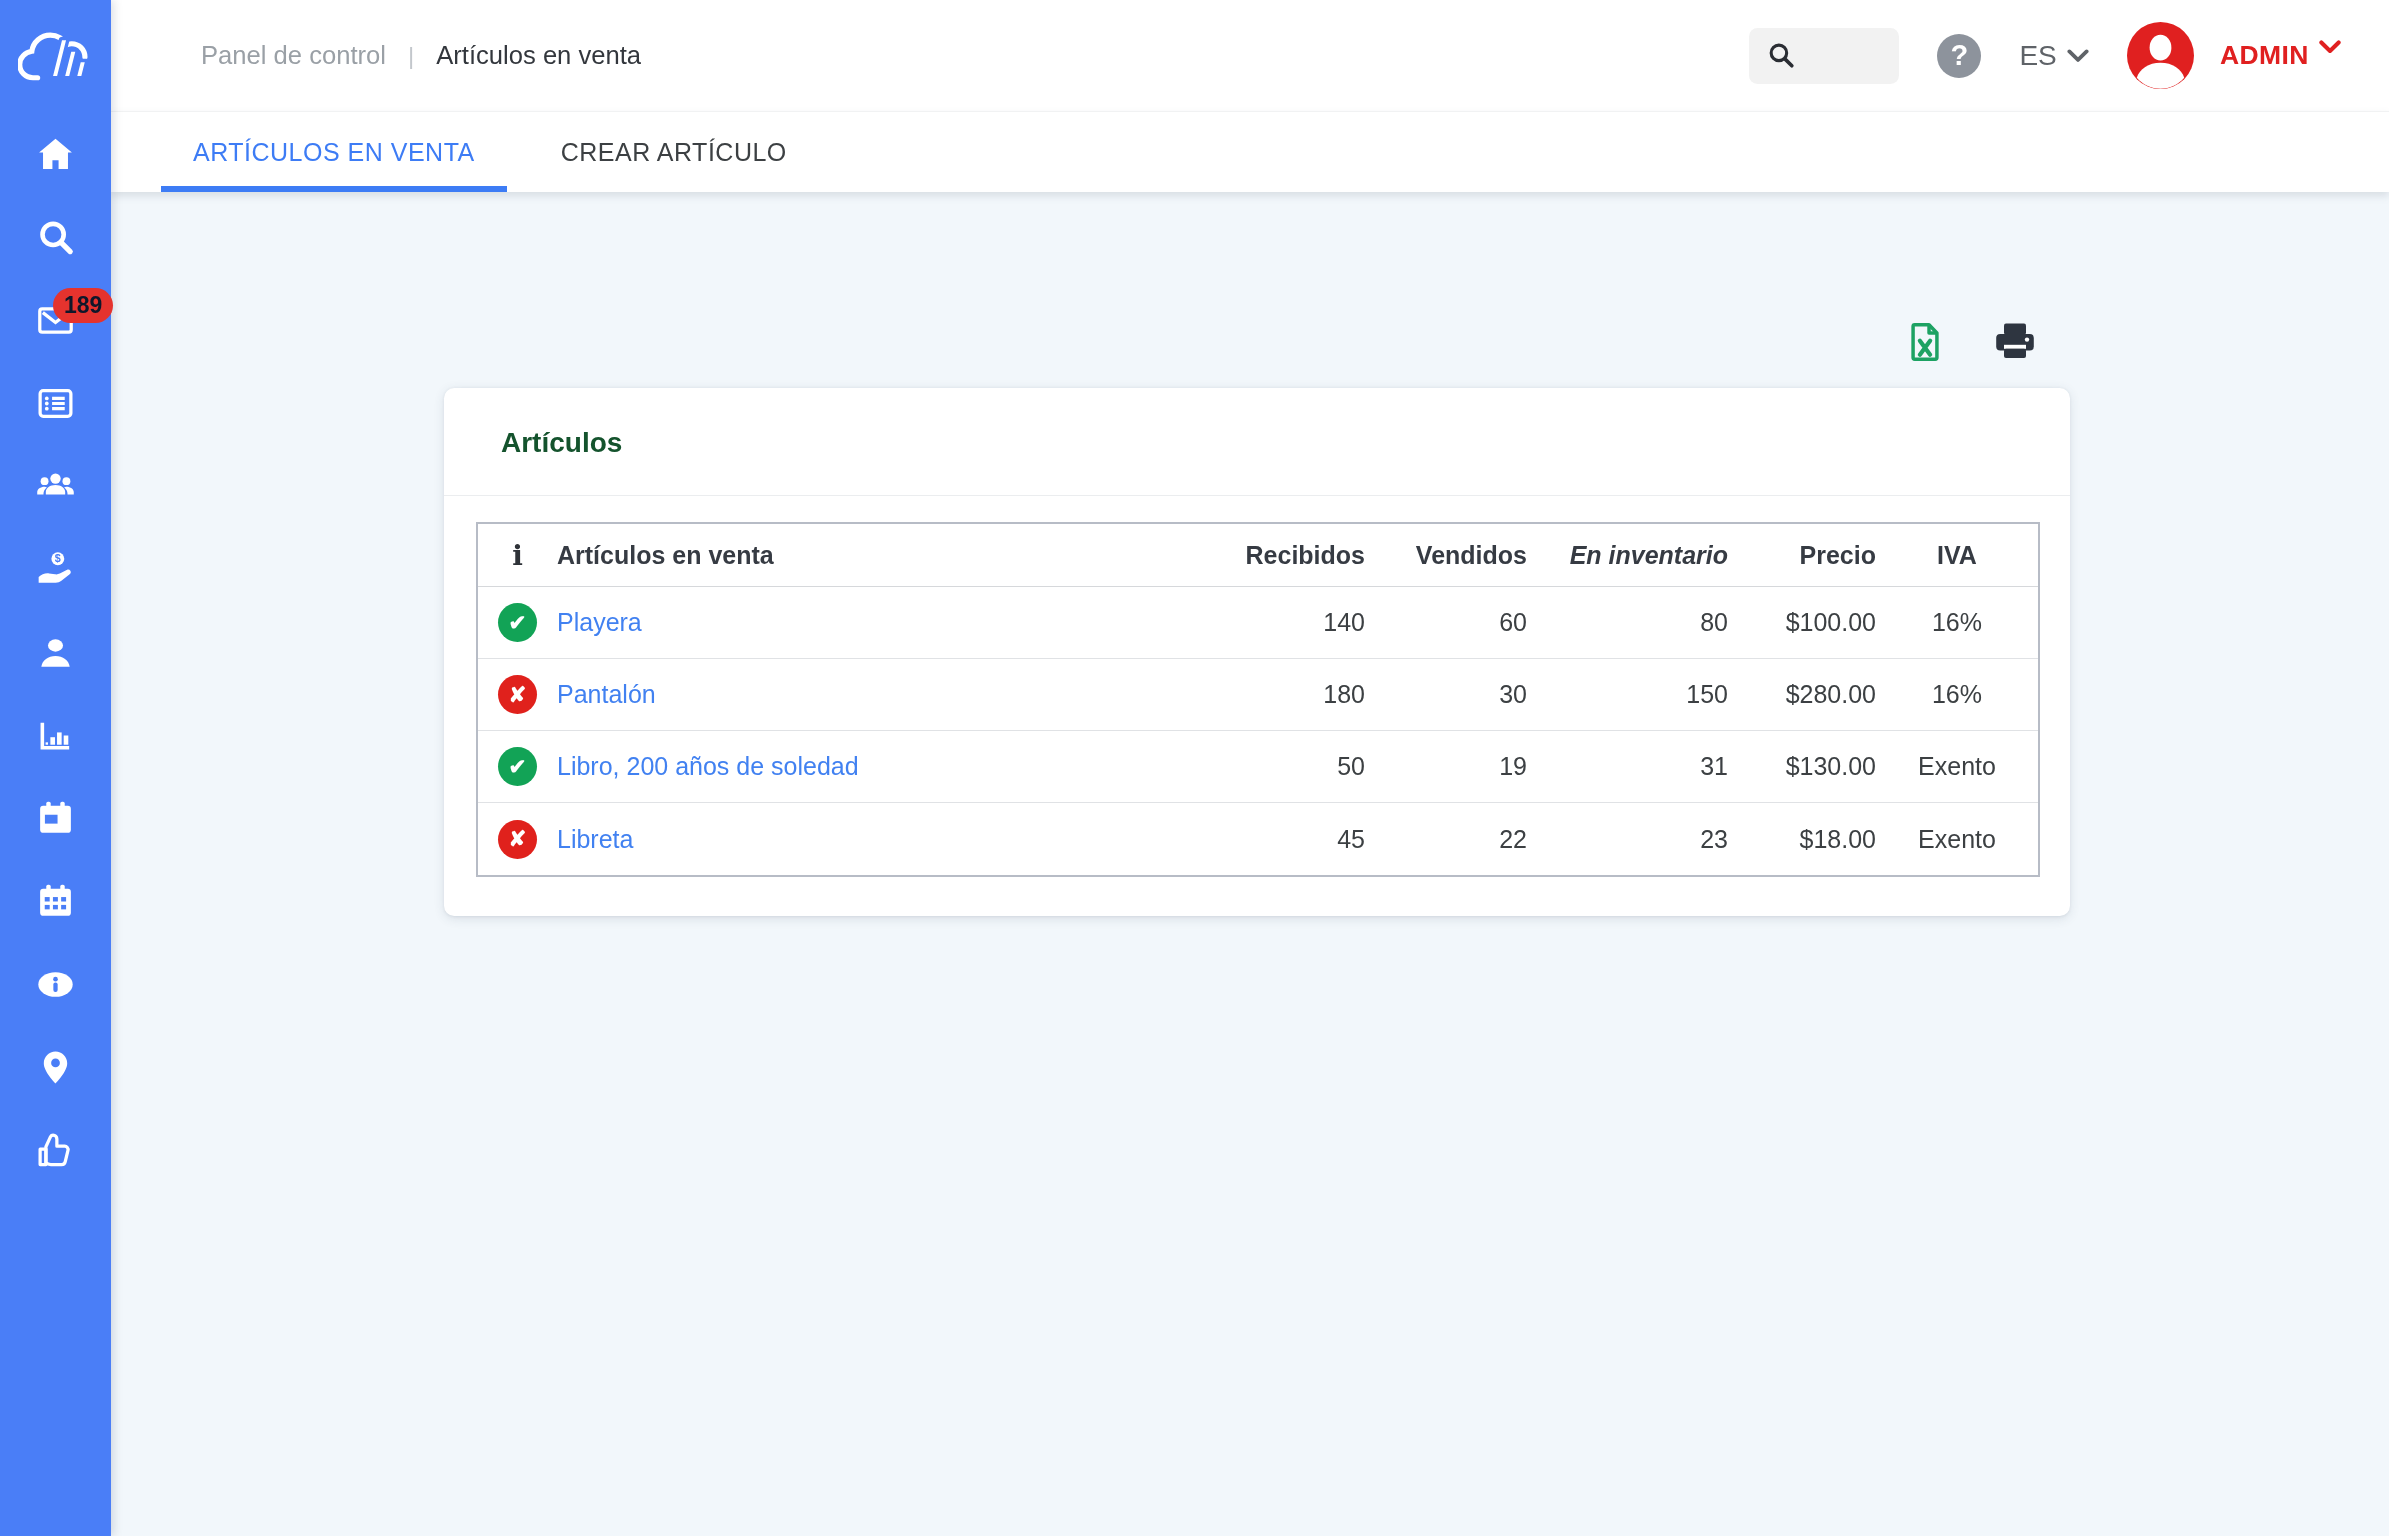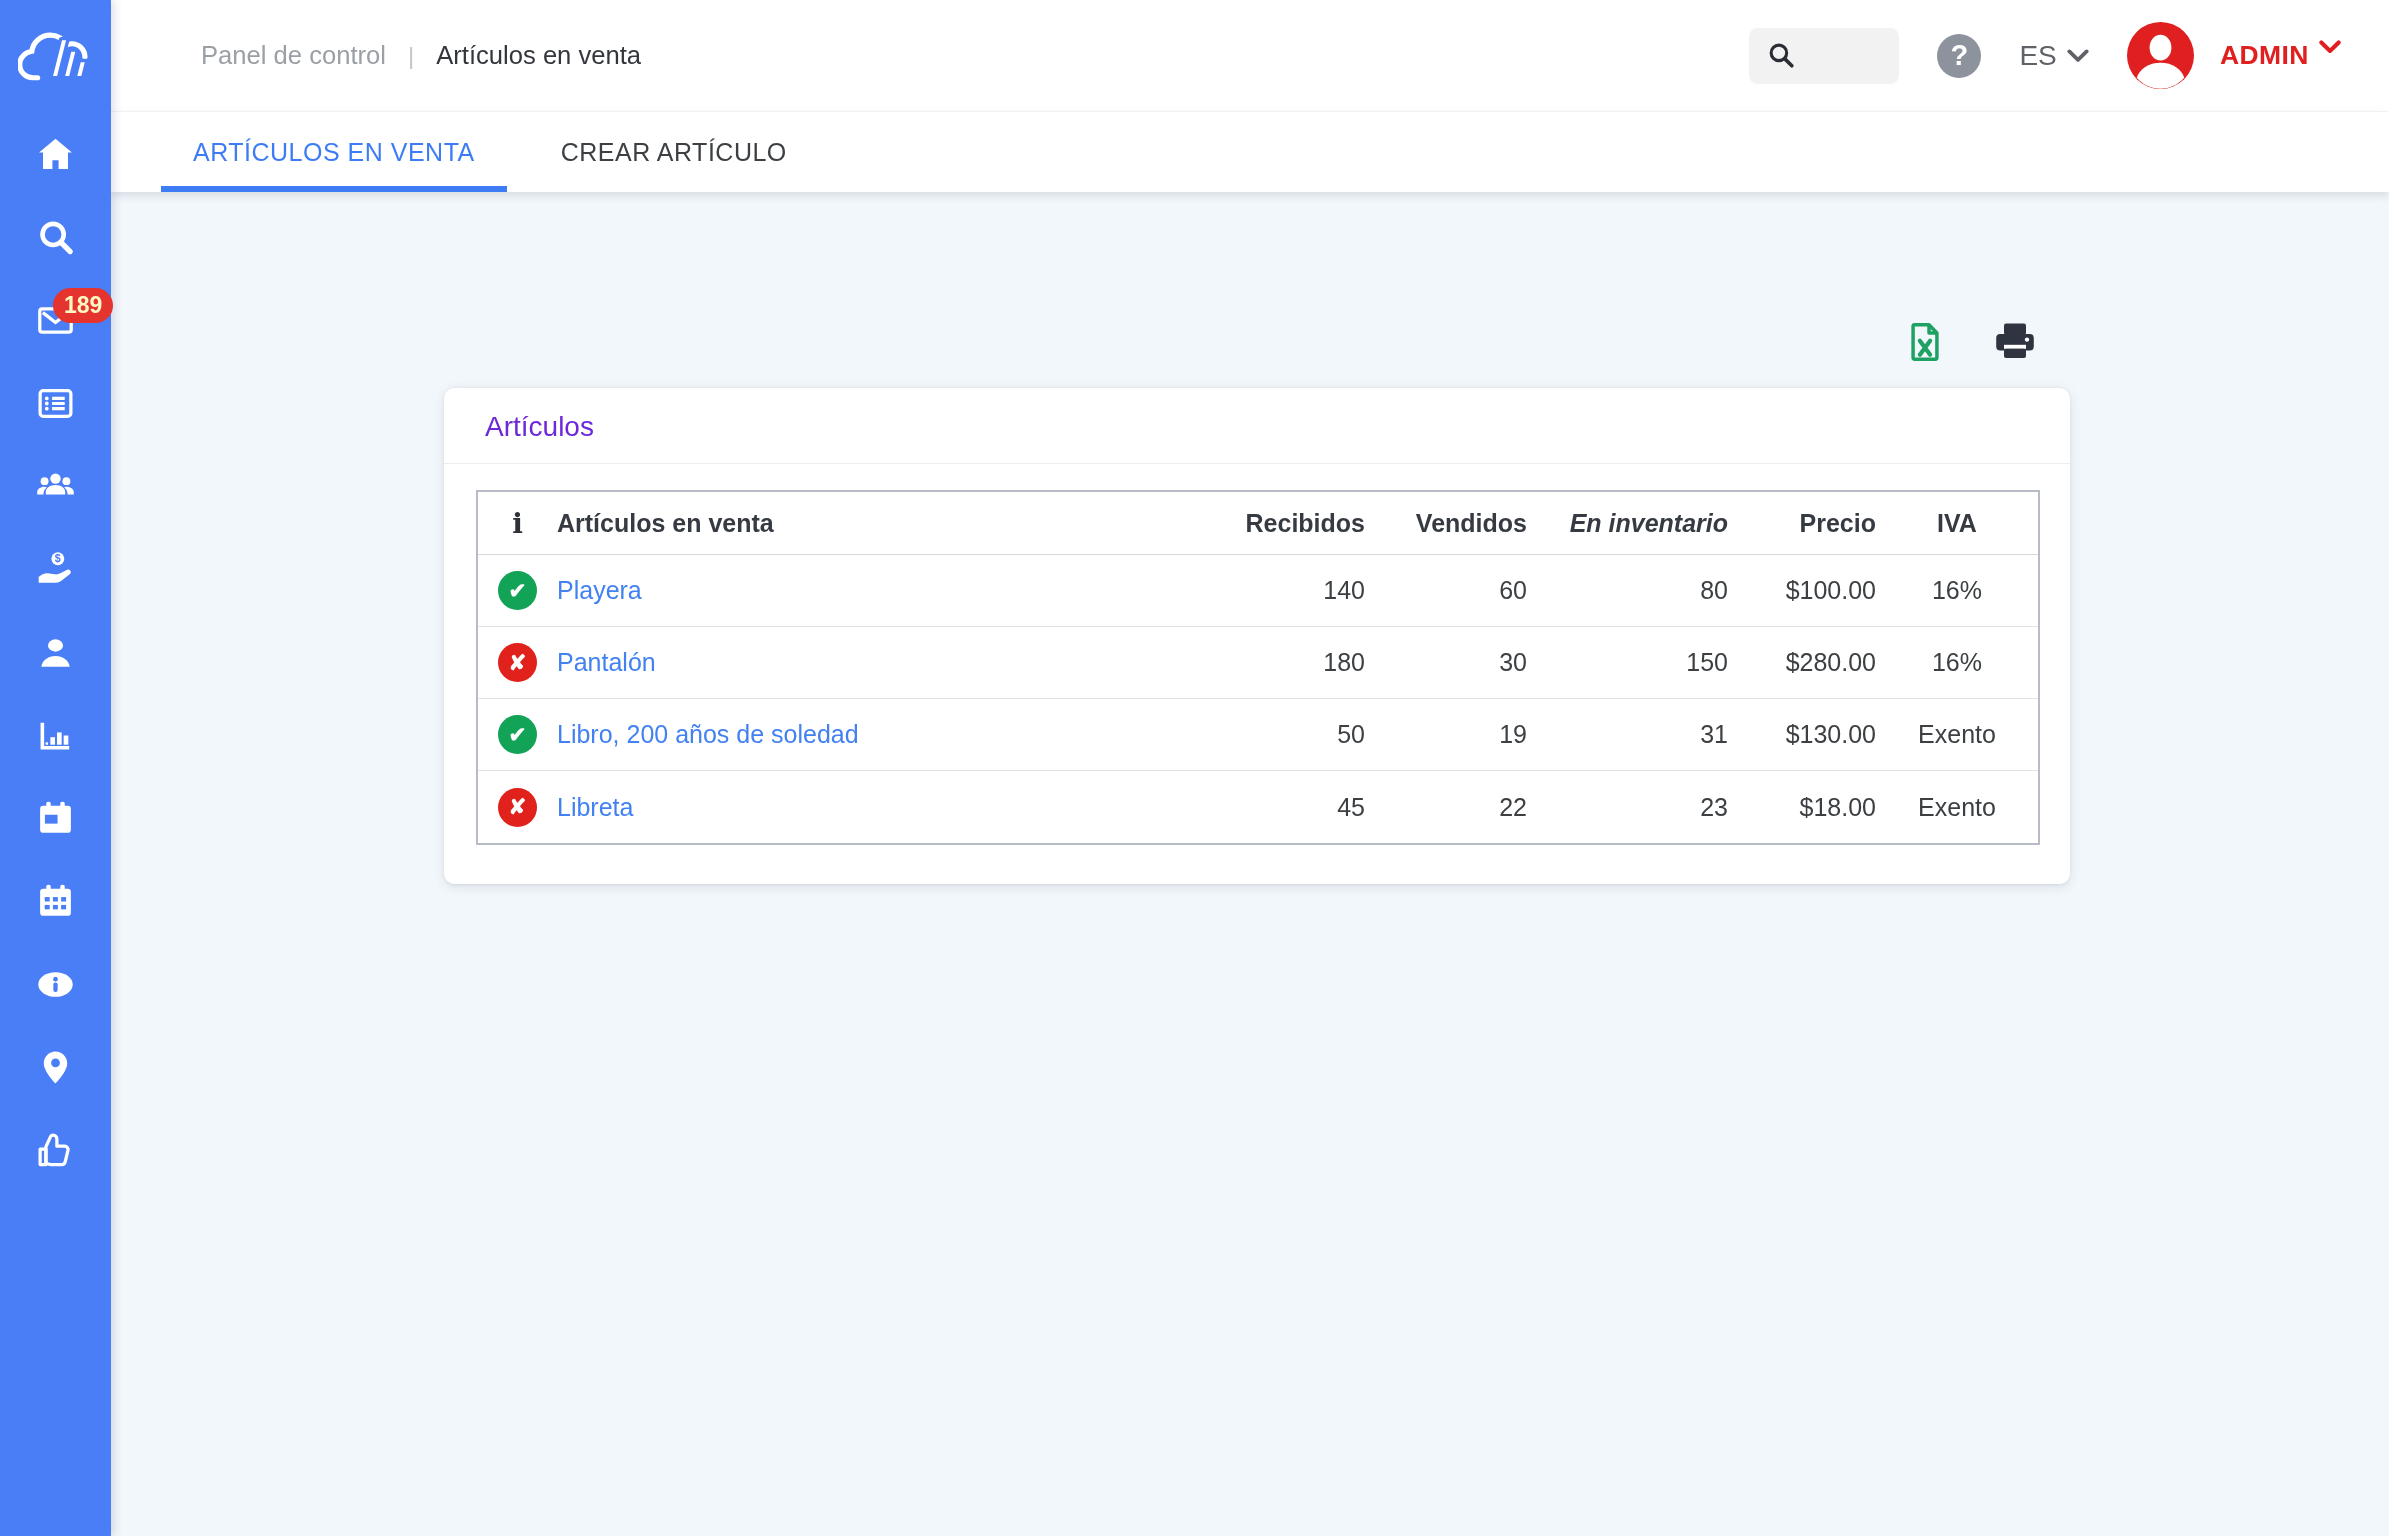--- a/index.html
+++ b/index.html
@@ -20,21 +20,21 @@
     z-index:6; position:relative;
   }
   .side-logo { height:113px; display:flex; align-items:center; justify-content:center; cursor:pointer; }
   .side-nav { display:flex; flex-direction:column; width:100%; }
   .nav-item {
     height:83px; width:100%; position:relative;
     display:flex; align-items:center; justify-content:center; cursor:pointer;
   }
   .badge {
     position:absolute; top:8.5px; left:53px;
-    background:#e5332e; color:#fef9c3;
+    background:#e5332e; color:#0f172a;
     font-size:23px; font-weight:700; line-height:1;
     padding:6px 11px; border-radius:22px;
   }
 
   
   .main { flex:1; display:flex; flex-direction:column; }
   .topbar {
     height:111px; background:#fff;
     display:flex; align-items:center;
     padding:0 48px 0 49px;
@@ -86,21 +86,21 @@
   
   .content { position:relative; flex:1; background:#f2f7fb; }
   .export-icons { position:absolute; top:126px; right:350px; display:flex; gap:44px; align-items:center; }
   .icon-btn { cursor:pointer; display:flex; align-items:center; }
 
   .card {
     position:absolute; left:333px; top:196px; width:1626px;
     background:#fff; border-radius:10.2px;
     box-shadow:0 2.6px 10.2px rgba(50,65,90,.12), 0 0.9px 2.6px rgba(50,65,90,.08);
   }
-  .card-title { margin:0; padding:23px 41px 19.6px; font-size:28px; font-weight:400; color:#6d28d9; }
+  .card-title { margin:16px; padding:23px 41px 19.6px; font-size:28px; font-weight:700; color:#14532d; }
   .card-divider { height:1.7px; background:#ebedef; }
   .table-wrap { margin:25.6px 30px 39px 32px; border:2.6px solid #b7bcc6; }
   table { width:100%; border-collapse:collapse; font-size:25px; color:#3c4043; }
   th { height:63px; font-weight:700; color:#363b43; border-bottom:1.7px solid #d6d8db; padding:0; }
   td { height:72px; padding:0; }
   tbody tr + tr td { border-top:1.7px solid #e0e2e5; }
   .col-info  { width:79px; }
   .col-name  { text-align:left; }
   .col-recv  { width:205px; }
   .col-sold  { width:162px; }

